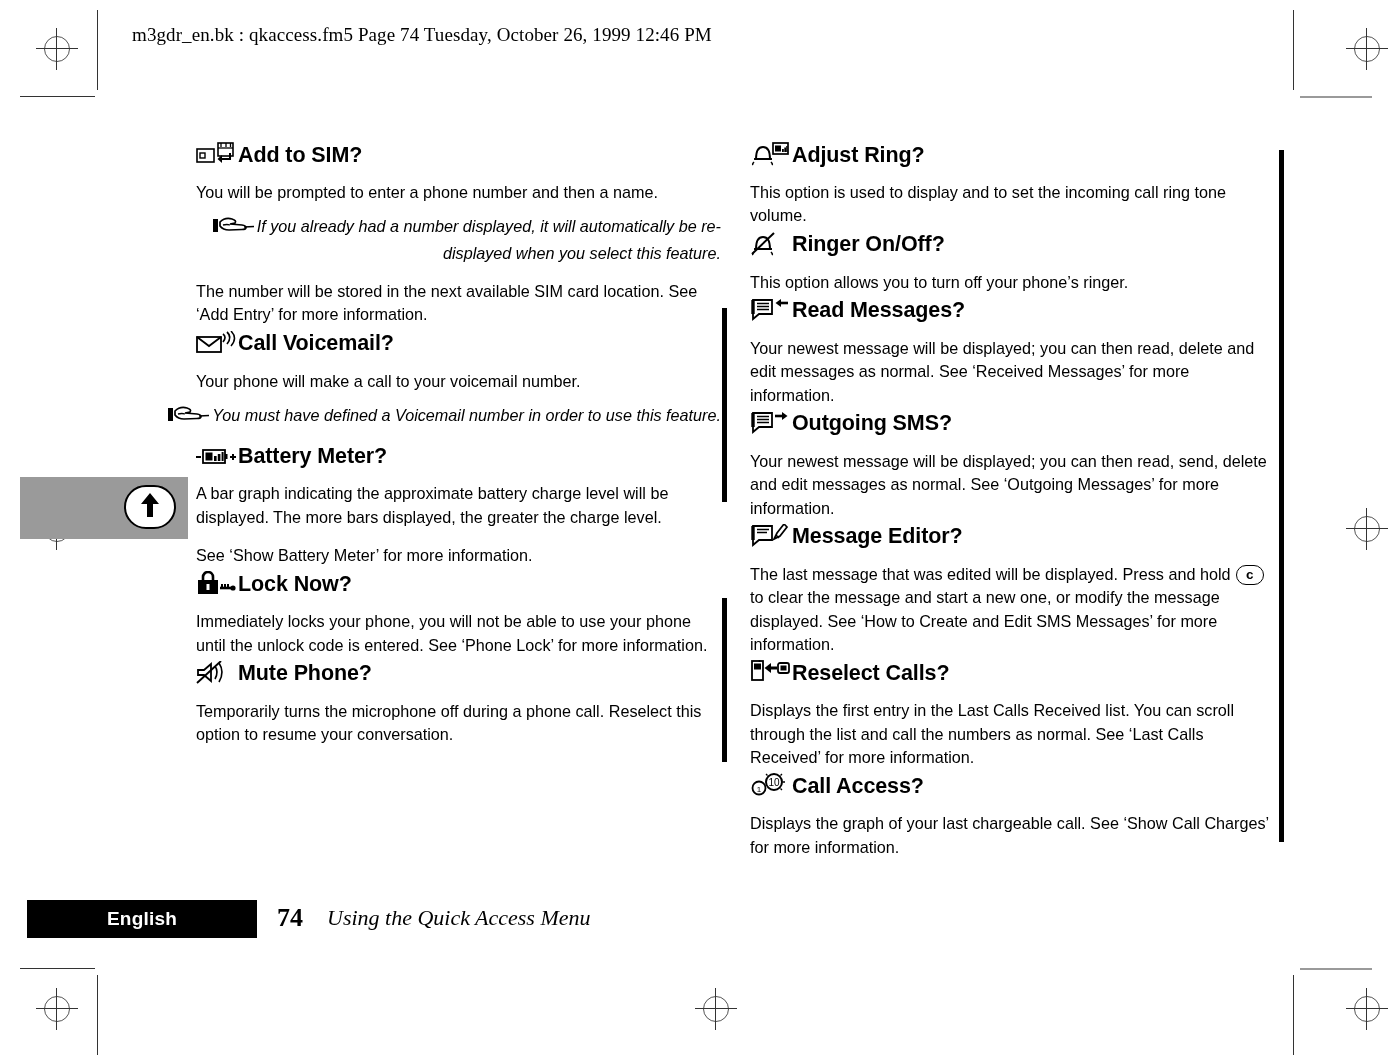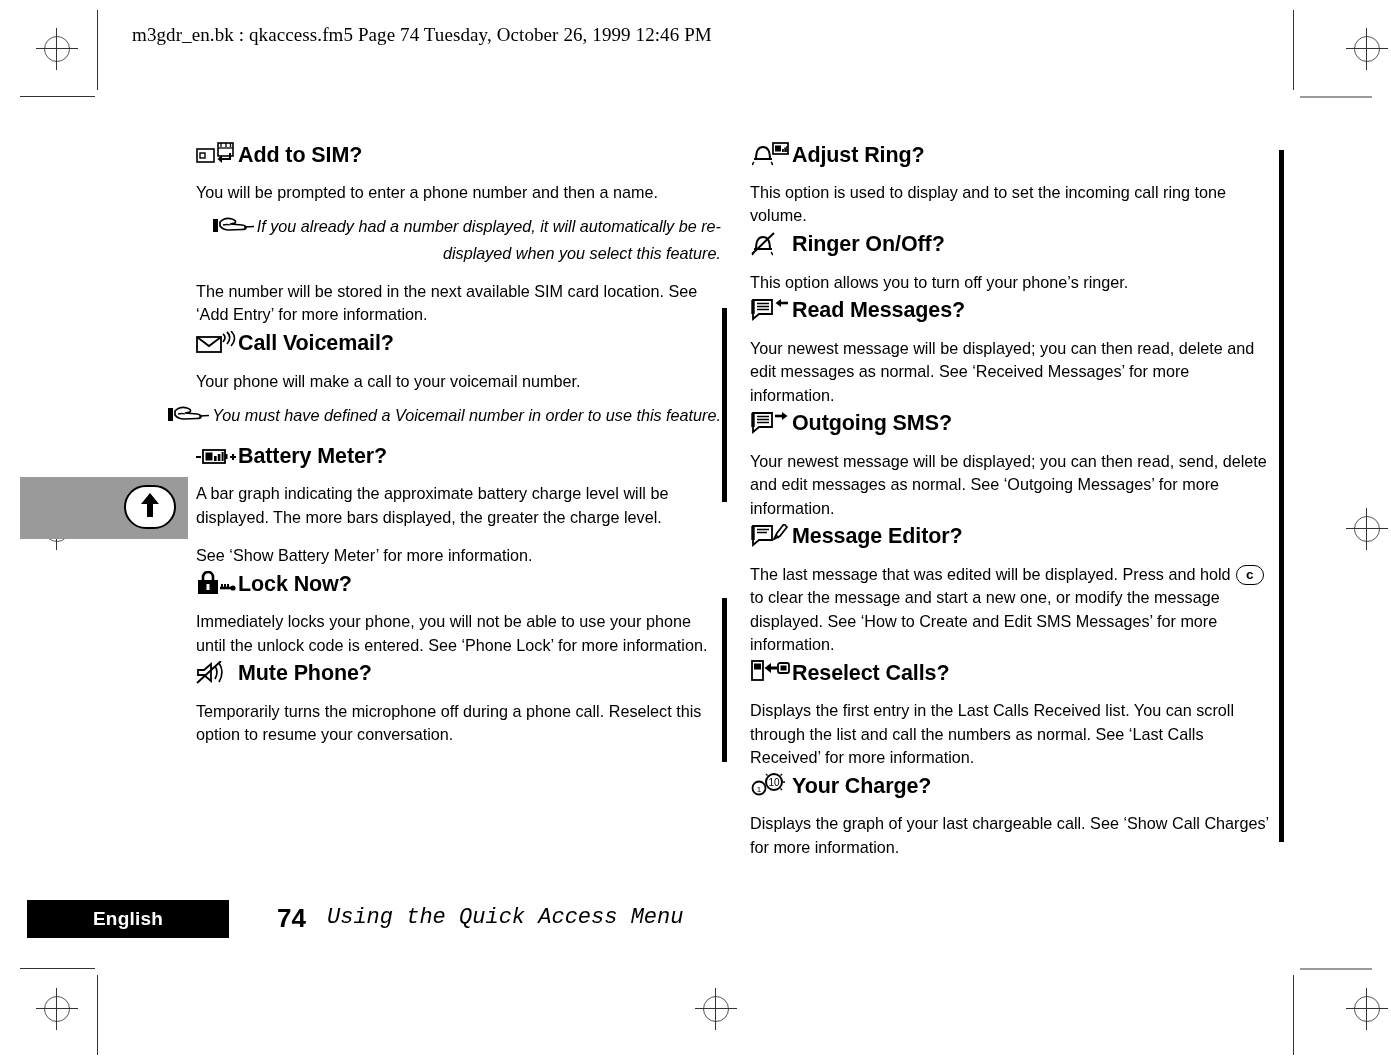--- a/index.html
+++ b/index.html
@@ -112,36 +112,36 @@
     height: 20px;
     vertical-align: 1px;
     margin: 0 1px;
     font-family: "Liberation Sans", sans-serif;
   }
 
   
   .footer { position: absolute; left: 27px; top: 900px; height: 38px; }
   .lang-band {
     position: absolute; left: 0; top: 0;
-    width: 202px; height: 38px;
+    width: 230px; height: 38px;
     background: #000;
     display: flex; align-items: center; justify-content: center;
   }
   .lang-band span {
     color: #fff; font-size: 19px; font-weight: bold;
     letter-spacing: 0.2px;
   }
   .page-no {
     position: absolute; left: 250px; top: 3px;
-    font-family: Liberation Sans, sans-serif;
+    font-family: Liberation Serif, serif;
     font-size: 26px; font-weight: bold;
   }
   .footer-title {
     position: absolute; left: 300px; top: 5px;
-    font-family: Liberation Mono, monospace;
+    font-family: Liberation Serif, serif;
     font-size: 22px; font-style: italic;
     white-space: nowrap;
   }
 </style>
 </head>
 <body>
 
 <div class="reg-mark" style="left:36px; top:28px;">
   <div class="circ"></div>
   <div class="vl"></div>
@@ -400,21 +400,21 @@
       <div class="entry-head">
         <span class="entry-icon">
           <svg width="40" height="24" viewBox="0 0 40 24">
       <circle cx="9" cy="15" r="6.5" fill="none" stroke="#000" stroke-width="1.8"></circle>
       <text x="9" y="18.5" font-size="8" font-family="Liberation Sans, sans-serif" text-anchor="middle" fill="#000">1</text>
       <circle cx="24" cy="9" r="8" fill="none" stroke="#000" stroke-width="2"></circle>
       <text x="24" y="13" font-size="10" font-family="Liberation Sans, sans-serif" text-anchor="middle" fill="#000">10</text>
       <path d="M24 0 L24 -2 M33 9 L35 9 M30.5 2.5 L32 1 M30.5 15.5 L32 17 M17.5 2.5 L16 1" stroke="#000" stroke-width="1.3"></path>
     </svg>
         </span>
-        <span class="entry-title">Your Charge?</span>
+        <span class="entry-title">Call Access?</span>
       </div>
       <p class="body-text">Displays the graph of your last chargeable call. See ‘Show Call Charges’ for more information.</p>
     </div>
   </div>
 
 <div class="footer">
   <div class="lang-band">
     <span>English</span>
   </div>
   <div class="page-no">74</div>

